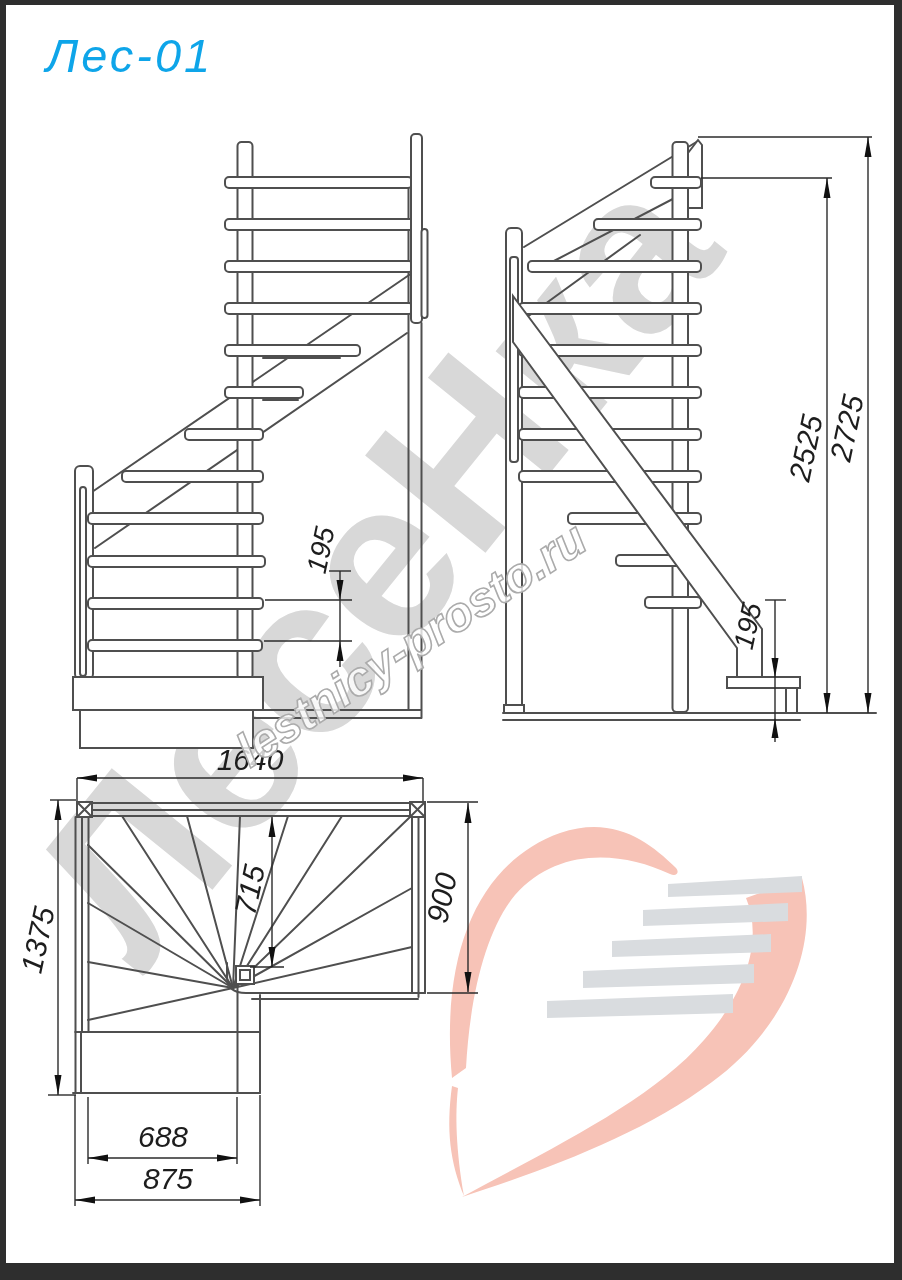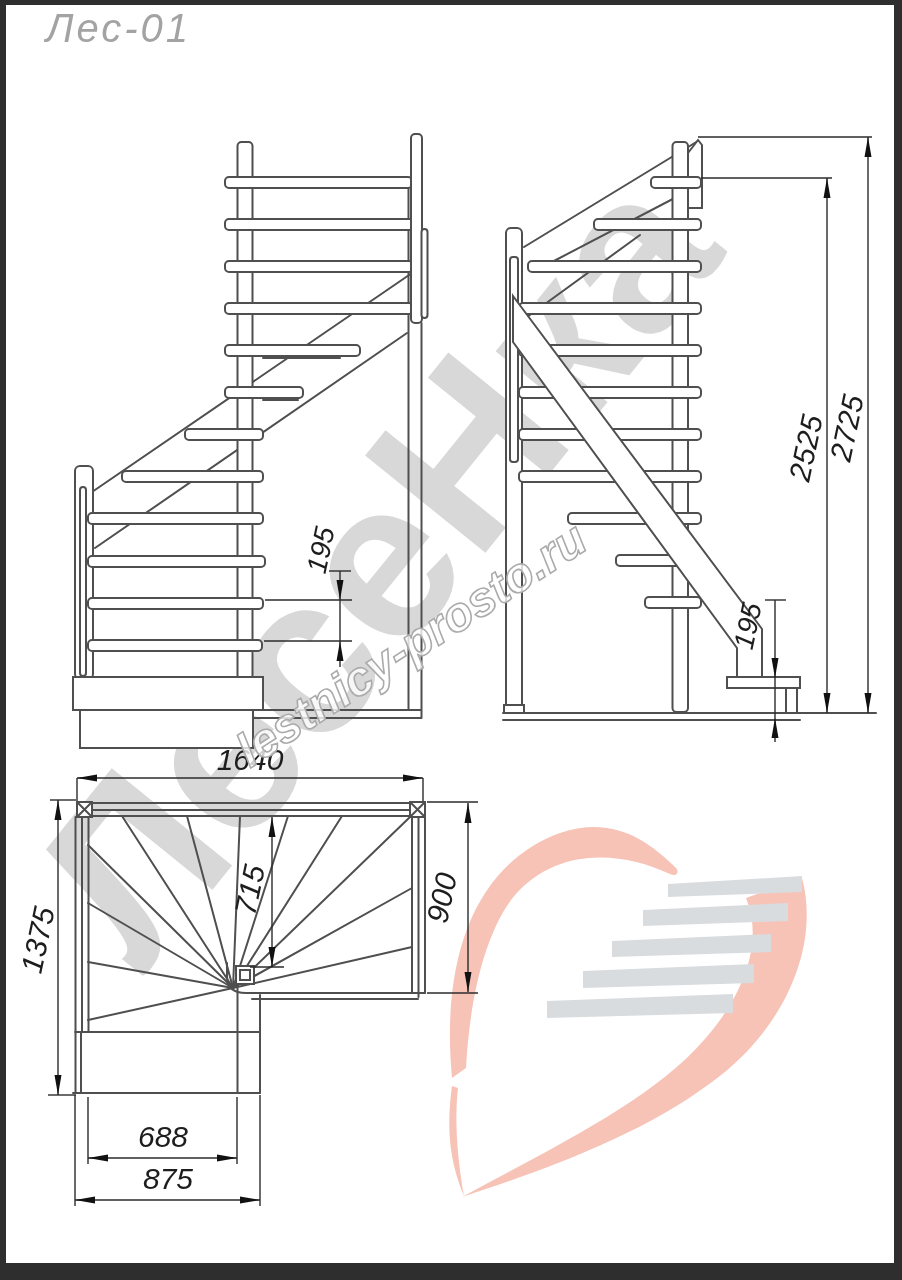--- a/index.html
+++ b/index.html
@@ -8,23 +8,23 @@
     width:902px;height:1280px;
     background:#2e2e2e;
     overflow:hidden;
     font-family:"Liberation Sans", sans-serif;
   }
   #paper{
     position:absolute;left:6px;top:5px;width:888px;height:1258px;
     background:#ffffff;
   }
   #title{
-    position:absolute;left:46px;top:6px;
-    font-style:italic;font-size:40px;letter-spacing:3px;
-    color:#a3a3a3;
+    position:absolute;left:46px;top:28px;
+    font-style:italic;font-size:47px;letter-spacing:3px;
+    color:#0ea5e9;
   }
   svg{position:absolute;left:0;top:0;}
   .ln{stroke:#4f4f4f;stroke-width:2;fill:none;stroke-linecap:round;}
   .wfill{fill:#ffffff;stroke:#4f4f4f;stroke-width:2;}
   .dim{stroke:#2b2b2b;stroke-width:1.4;fill:none;}
   .arr{fill:#111111;stroke:none;}
   .dimtxt{font-family:"Liberation Sans",sans-serif;font-style:italic;font-size:30px;fill:#1d1d1d;}
   .dimtxt-s{font-family:"Liberation Sans",sans-serif;font-style:italic;font-size:28px;fill:#1d1d1d;}
   .wm-big{font-family:"Liberation Sans",sans-serif;font-weight:bold;font-size:225px;fill:#d8d8d8;}
   .wm-url{font-family:"Liberation Sans",sans-serif;font-weight:bold;font-style:italic;font-size:48px;

